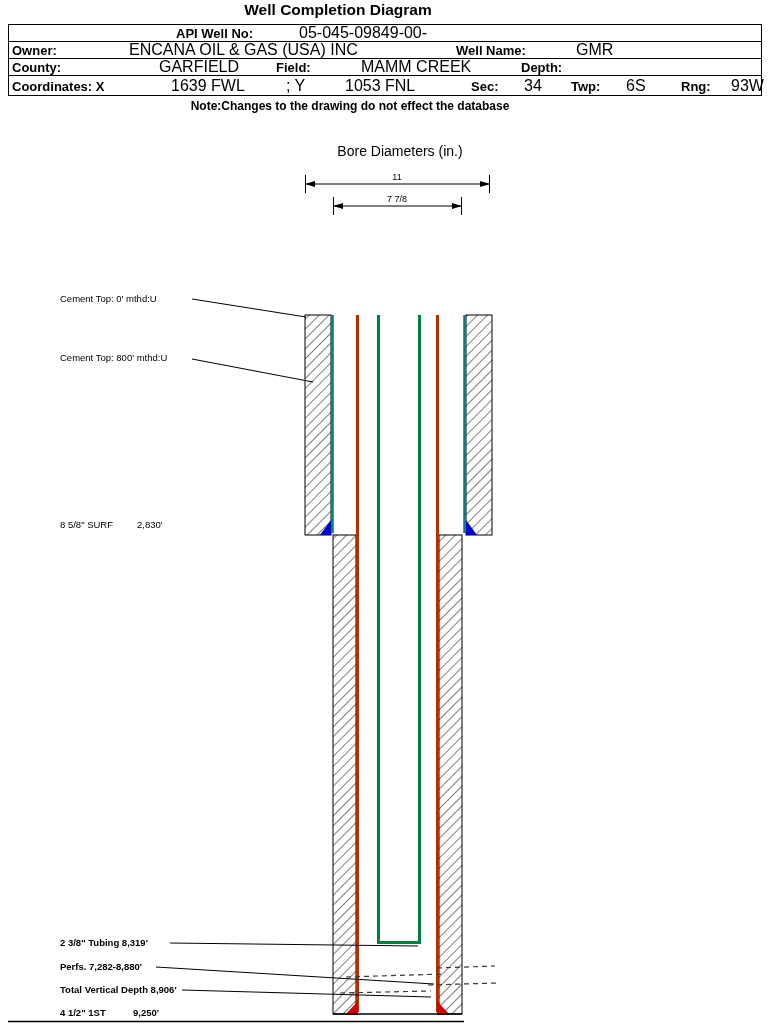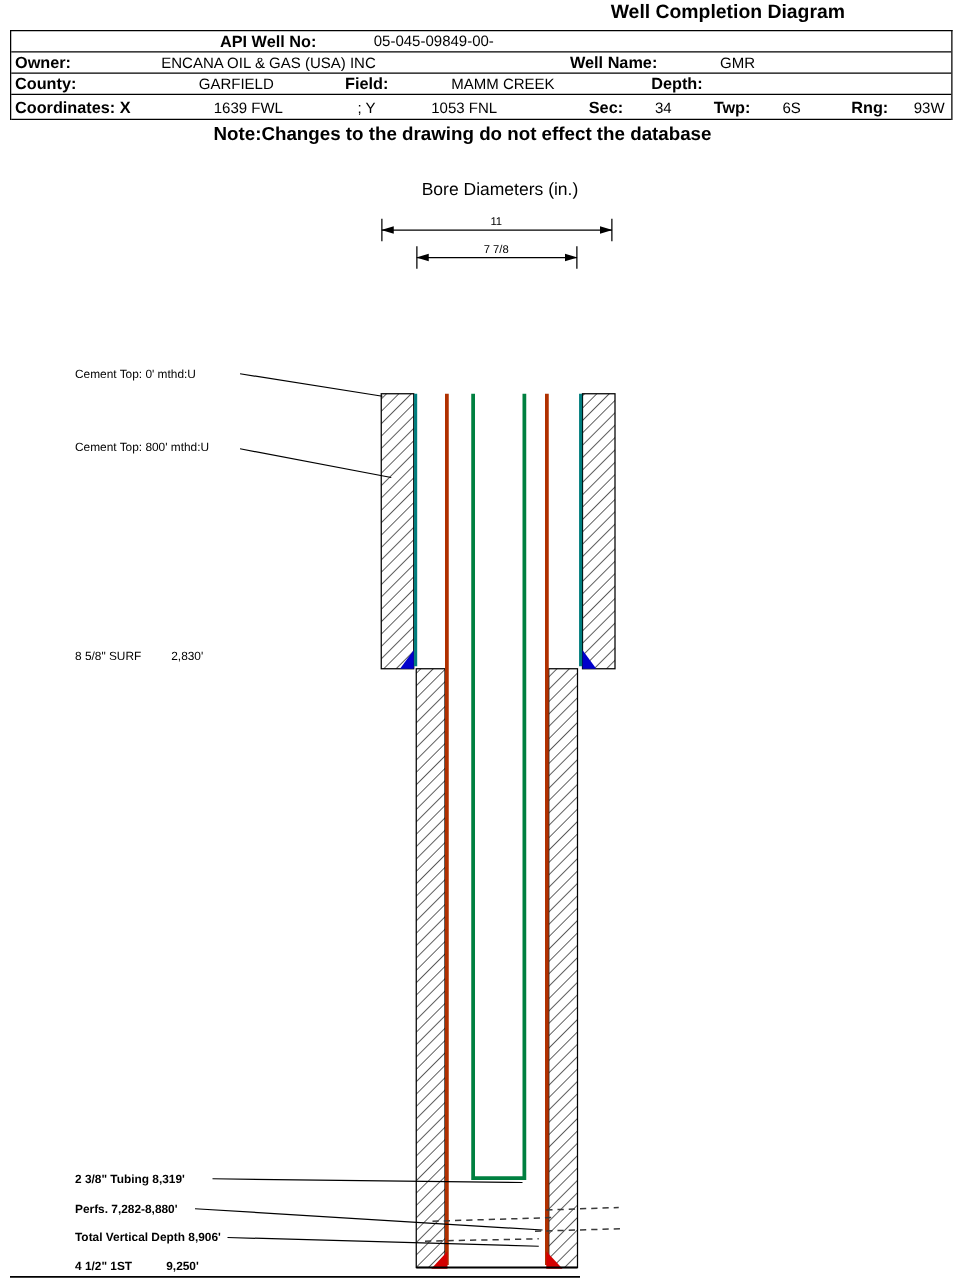--- a/index.html
+++ b/index.html
@@ -9,21 +9,21 @@
     height: 1024px;
     background: #ffffff;
     color: #000;
     font-family: "Liberation Sans", sans-serif;
     overflow: hidden;
   }
   .title {
     position: absolute;
     top: 1px; left: 0;
     width: 676px;
-    text-align: right;
+    text-align: center;
     font-size: 15.5px;
     font-weight: bold;
     white-space: nowrap;
   }
   .hdr {
     position: absolute;
     top: 24px; left: 8px;
     width: 752px;
     border: 1px solid #000;
     border-bottom: none;
@@ -33,29 +33,28 @@
   .row { position: relative; border-bottom: 1px solid #000; }
   .r1, .r2, .r3 { height: 16px; }
   .r4 { height: 19px; }
   .row span {
     position: absolute;
     top: 50%;
     transform: translateY(-50%);
     white-space: nowrap;
   }
   .lbl { font-size: 13px; font-weight: bold; }
-  .val { font-size: 12px; text-align: right; }
+  .val { font-size: 16px; text-align: right; }
   .note {
     position: absolute;
     top: 99px; left: 0;
     width: 700px;
     text-align: center;
-    font-size: 15px;
+    font-size: 12px;
     font-weight: bold;
-    padding-left: 20px;
   }
   svg.diagram { position: absolute; top: 120px; left: 0; }
   .t-bore { font: 14px "Liberation Sans", sans-serif; text-anchor: middle; fill: #000; }
   .t-dim  { font: 9px "Liberation Sans", sans-serif; text-anchor: middle; fill: #000; }
   .t-ann  { font: 9.5px "Liberation Sans", sans-serif; fill: #000; }
   .t-ann .bold { font-weight: bold; }
 </style>
 </head>
 <body>
 

